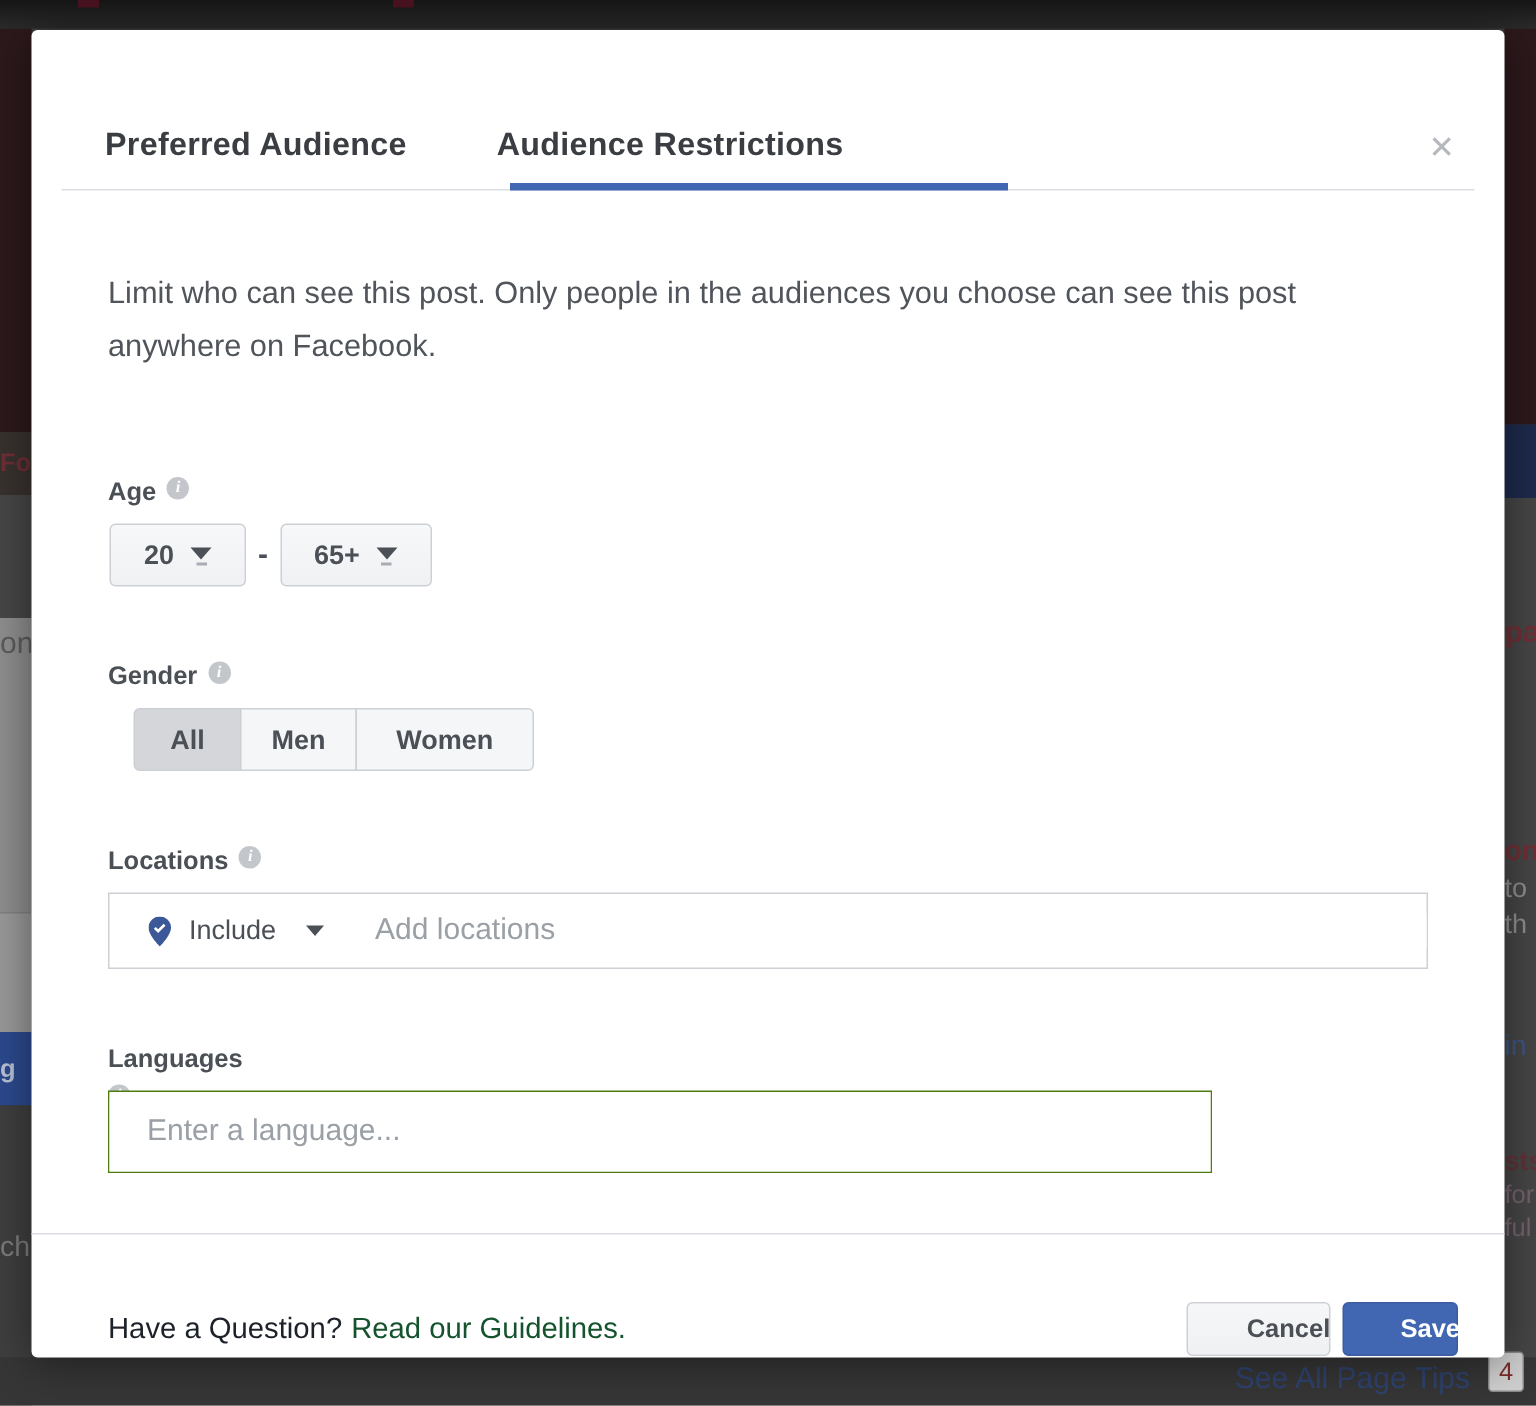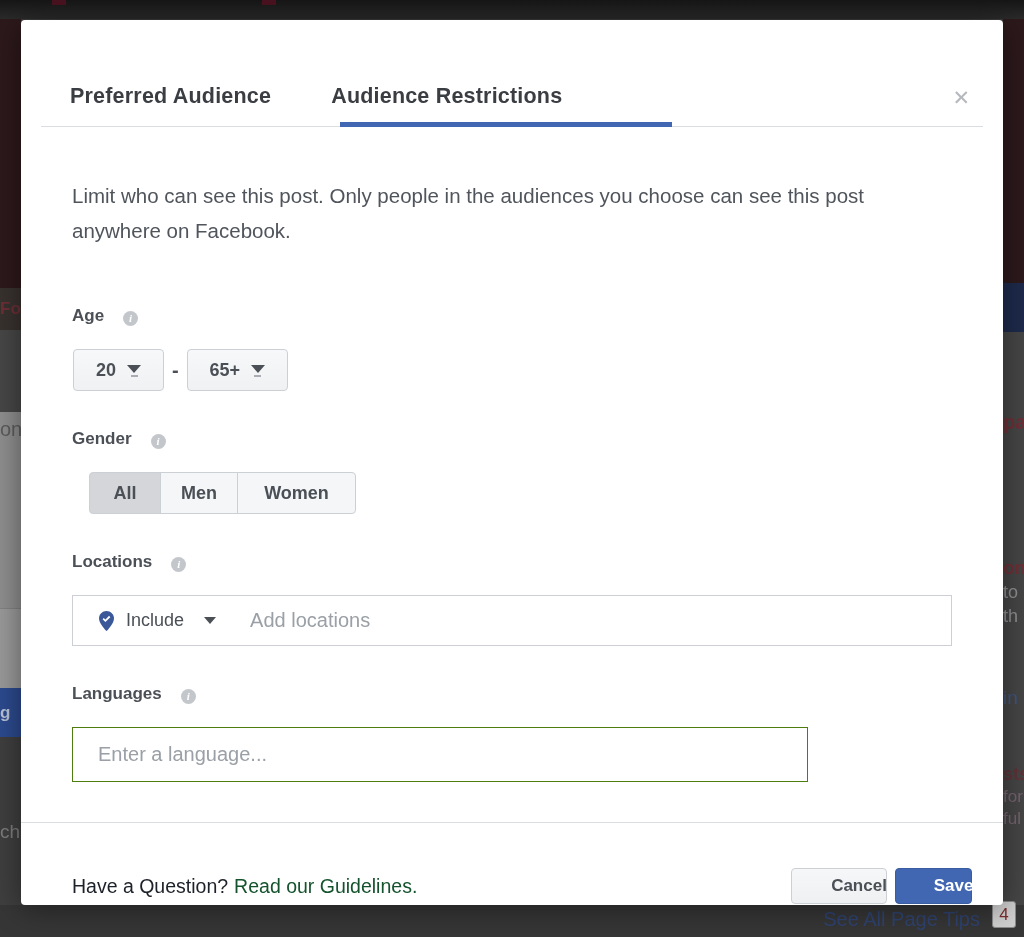--- a/index.html
+++ b/index.html
@@ -43,21 +43,21 @@
   .modal { position: absolute; z-index: 10; left: 21px; top: 20px; width: 982px; height: 885px;
            background: #ffffff; border-radius: 4px; box-shadow: 0 3px 30px rgba(0,0,0,0.45); }
   .tabs { position: absolute; left: 49px; top: 64px; display: flex; gap: 60px; }
   .tab { font-size: 21.5px; font-weight: 600; color: #3a3d42; letter-spacing: 0.2px; cursor: pointer; }
   .close-x { position: absolute; right: 33px; top: 66px; color: #b5b8bd; font-size: 21px; font-weight: bold; cursor: pointer; }
   .tab-divider { position: absolute; left: 20px; right: 20px; top: 106px; height: 1px; background: #dadde1; }
   .tab-underline { position: absolute; left: 319px; top: 102px; width: 332px; height: 5px; background: #4267b2; }
 
   .desc { position: absolute; left: 51px; top: 158px; width: 885px; font-size: 20.5px; line-height: 35px; color: #50555c; }
 
-  .field-label { position: absolute; font-size: 17px; font-weight: bold; color: #4b4f56; display: flex; align-items: flex-end; gap: 19px; }
+  .field-label { position: absolute; font-size: 17px; font-weight: bold; color: #4b4f56; display: flex; align-items: flex-start; gap: 7px; margin-top: 12px; }
   .info-icon { display: inline-block; width: 15px; height: 15px; border-radius: 50%; background: #c3c7cc;
                color: #ffffff; font-size: 11px; font-weight: bold; text-align: center; line-height: 15px;
                font-style: italic; font-family: "Liberation Serif", serif; }
 
   .lbl-age { left: 51px; top: 286px; }
   .age-row { position: absolute; left: 52px; top: 329px; display: flex; align-items: center; }
   .fb-select { height: 42px; border: 1px solid #ccd0d5; border-radius: 4px;
                background: linear-gradient(#f7f8f9, #f0f1f3); display: flex; align-items: center;
                justify-content: center; gap: 11px; font-size: 18px; font-weight: bold; color: #4b4f56; cursor: pointer; }
   .sel-min { width: 91px; } .sel-max { width: 101px; }
@@ -81,21 +81,21 @@
   .loc-box { position: absolute; left: 51px; top: 575px; width: 880px; height: 51px;
              border: 1px solid #ccd0d5; background: #fff; display: flex; align-items: center; }
   .loc-mode { display: flex; align-items: center; gap: 12px; padding-left: 26px; cursor: pointer; }
   .loc-mode .mode-text { font-size: 18px; color: #4b4f56; }
   .loc-mode .tri-sm { width: 0; height: 0; border-left: 6px solid transparent; border-right: 6px solid transparent;
                       border-top: 7px solid #4b4f56; margin-left: 8px; }
   .loc-input { border: 0; outline: 0; flex: 1; margin-left: 34px; font-size: 20px; color: #1d2129;
                font-family: inherit; }
   .loc-input::placeholder, .lang-input::placeholder { color: #9aa0a6; opacity: 1; }
 
-  .lbl-languages { left: 51px; top: 664px; }
+  .lbl-languages { left: 51px; top: 664px; flex-direction: column; }
   .lang-box { position: absolute; left: 51px; top: 707px; width: 736px; height: 55px; border: 1px solid #4d7c0f; }
   .lang-input { width: 100%; height: 100%; border: 0; outline: 0; padding-left: 25px; font-size: 20px;
                 color: #1d2129; font-family: inherit; }
 
   .footer-divider { position: absolute; left: 0; right: 0; top: 802px; height: 1px; background: #dadde1; }
   .footer { position: absolute; left: 51px; right: 31px; top: 828px; height: 36px;
             display: flex; align-items: center; margin-top: 20px; }
   .footer-q { font-size: 19.5px; color: #1d2129; }
   .footer-link { font-size: 19.5px; color: #14532d; margin-left: 6px; cursor: pointer; text-decoration: none; }
   .footer-spacer { flex: 1; }

